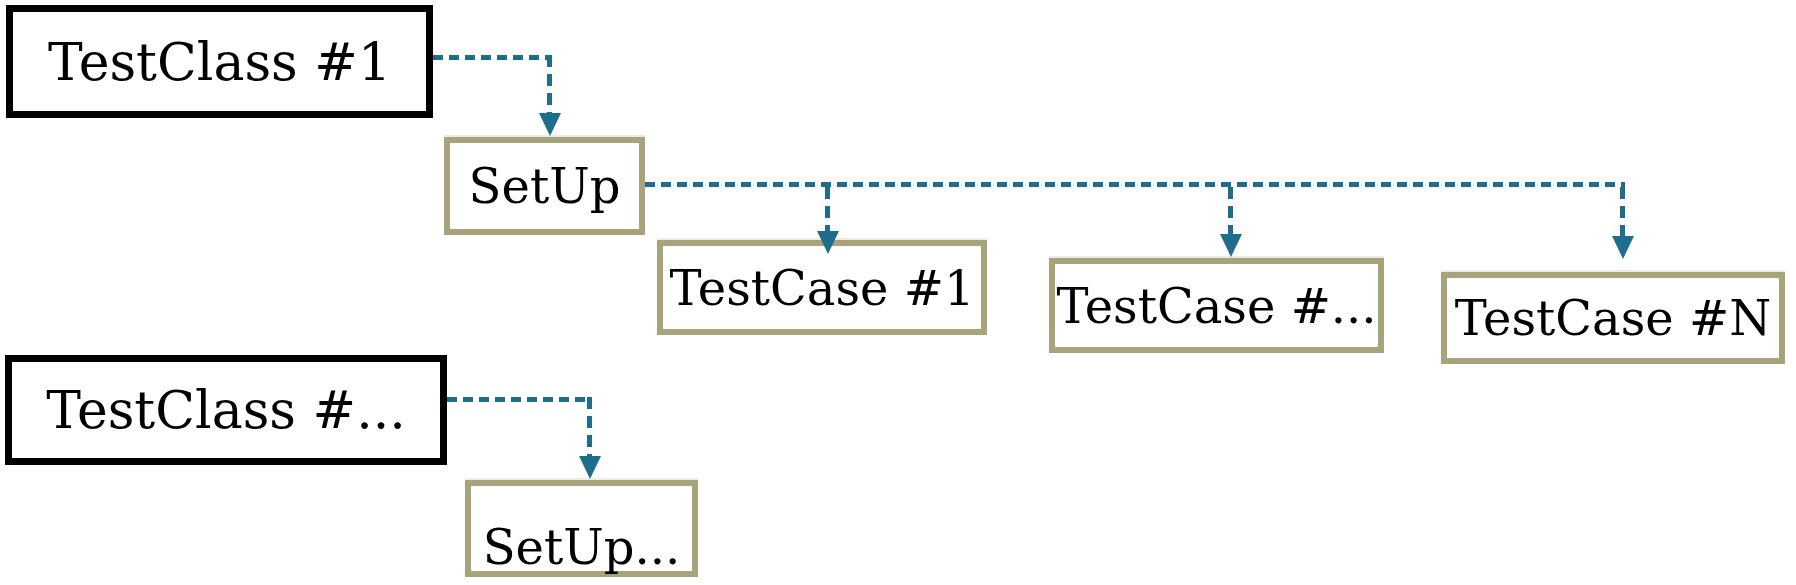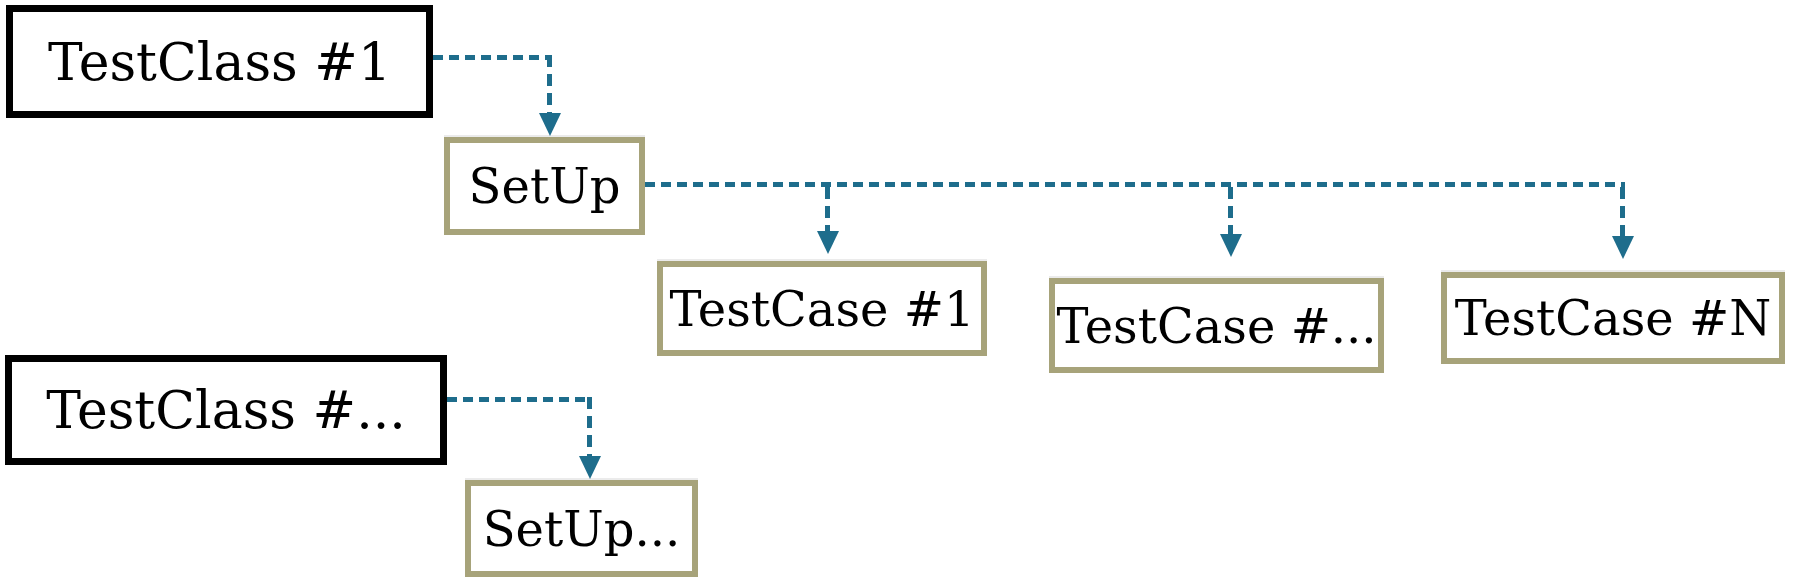--- a/index.html
+++ b/index.html
@@ -54,25 +54,25 @@
     width: 0;
     height: 0;
     border-left: 11px solid transparent;
     border-right: 11px solid transparent;
     border-top: 23px solid var(--connector);
   }
 
   
   .n-tc1   { left: 6px;    top: 5px;   width: 427px; height: 113px; }
   .n-su1   { left: 444px;  top: 137px; width: 201px; height: 98px;  }
-  .n-case1 { left: 657px;  top: 261px; width: 330px; height: 95px;  }
-  .n-case2 { left: 1049px; top: 258px; width: 335px; height: 95px; margin-top: 20px;  }
+  .n-case1 { left: 657px;  top: 240px; width: 330px; height: 95px;  }
+  .n-case2 { left: 1049px; top: 258px; width: 335px; height: 95px;  }
   .n-case3 { left: 1441px; top: 260px; width: 344px; height: 92px; margin-top: 12px;  }
   .n-tc2   { left: 5px;    top: 355px; width: 442px; height: 110px; }
-  .n-su2   { left: 465px;  top: 480px; width: 233px; height: 97px;  }
+  .n-su2   { left: 465px;  top: 480px; width: 233px; height: 97px; align-items: flex-end;  }
 
   
   .c-a-h   { left: 433px;  top: 55px;  width: 117px; }
   .c-a-v   { left: 547px;  top: 55px;  height: 60px; }
   .c-a-hd  { left: 539px;  top: 113px; }
   .c-b-h   { left: 645px;  top: 182px; width: 980px; }
   .c-b1-v  { left: 825px;  top: 187px; height: 44px; }
   .c-b1-hd { left: 817px;  top: 231px; }
   .c-b2-v  { left: 1228px; top: 187px; height: 47px; }
   .c-b2-hd { left: 1220px; top: 234px; }

